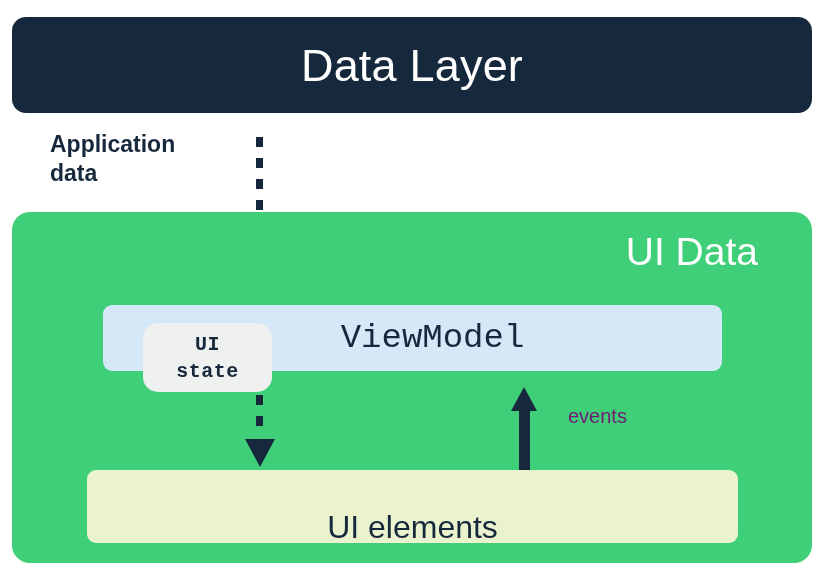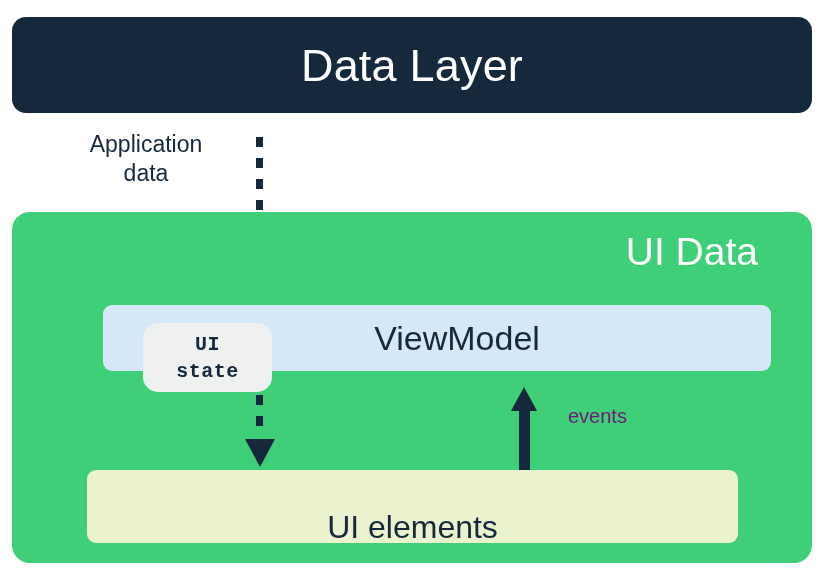--- a/index.html
+++ b/index.html
@@ -39,25 +39,24 @@
     letter-spacing: 0.2px;
     line-height: 1;
   }
 
   
   .app-data-label {
     position: absolute;
     left: 50px;
     top: 130px;
     width: 192px;
-    text-align: center;
     color: #16293c;
     font-size: 23px;
     line-height: 1.25;
-    font-weight: 400;
+    font-weight: 700;
   }
   .app-data-label .l2 {
     display: block;
   }
 
   
   .dotted-line {
     position: absolute;
     width: 7px;
     background-image: linear-gradient(#16293c 50%, rgba(255,255,255,0) 0%);
@@ -110,27 +109,28 @@
     font-size: 39px;
     font-weight: 400;
     line-height: 1;
   }
 
   
   .viewmodel-box {
     position: absolute;
     left: 103px;
     top: 305px;
-    width: 668px;
+    width: 619px;
     height: 66px;
     background: #d4e8f8;
     border-radius: 9px;
     display: flex;
     align-items: center;
     justify-content: center;
+    font-family: Liberation Mono, monospace;
   }
   .viewmodel-label {
     color: #16293c;
     font-size: 34px;
     font-weight: 400;
     line-height: 1;
     padding-left: 40px;
   }
 
   

